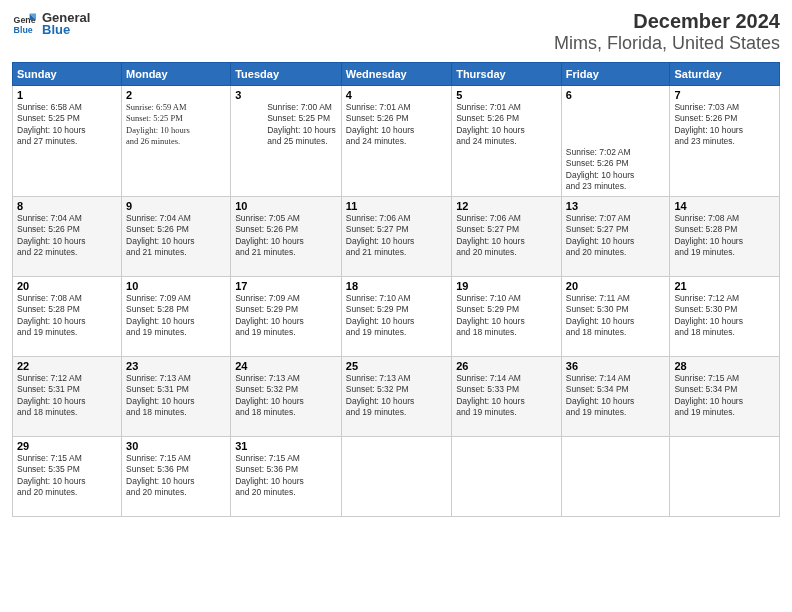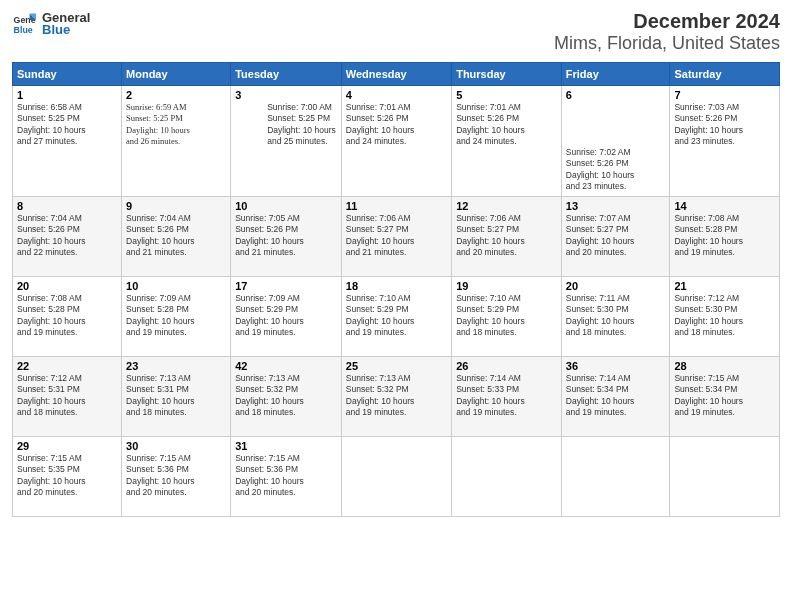--- a/index.html
+++ b/index.html
@@ -281,21 +281,21 @@
 and 18 minutes.</div>
           </td>
           <td>
             <span class="day-num">23</span>
             <div class="day-info" style="white-space: pre-line;">Sunrise: 7:13 AM
 Sunset: 5:31 PM
 Daylight: 10 hours
 and 18 minutes.</div>
           </td>
           <td>
-            <span class="day-num">42</span>
+            <span class="day-num">24</span>
             <div class="day-info" style="white-space: pre-line;">Sunrise: 7:13 AM
 Sunset: 5:32 PM
 Daylight: 10 hours
 and 18 minutes.</div>
           </td>
           <td>
             <span class="day-num">25</span>
             <div class="day-info" style="white-space: pre-line;">Sunrise: 7:13 AM
 Sunset: 5:32 PM
 Daylight: 10 hours

